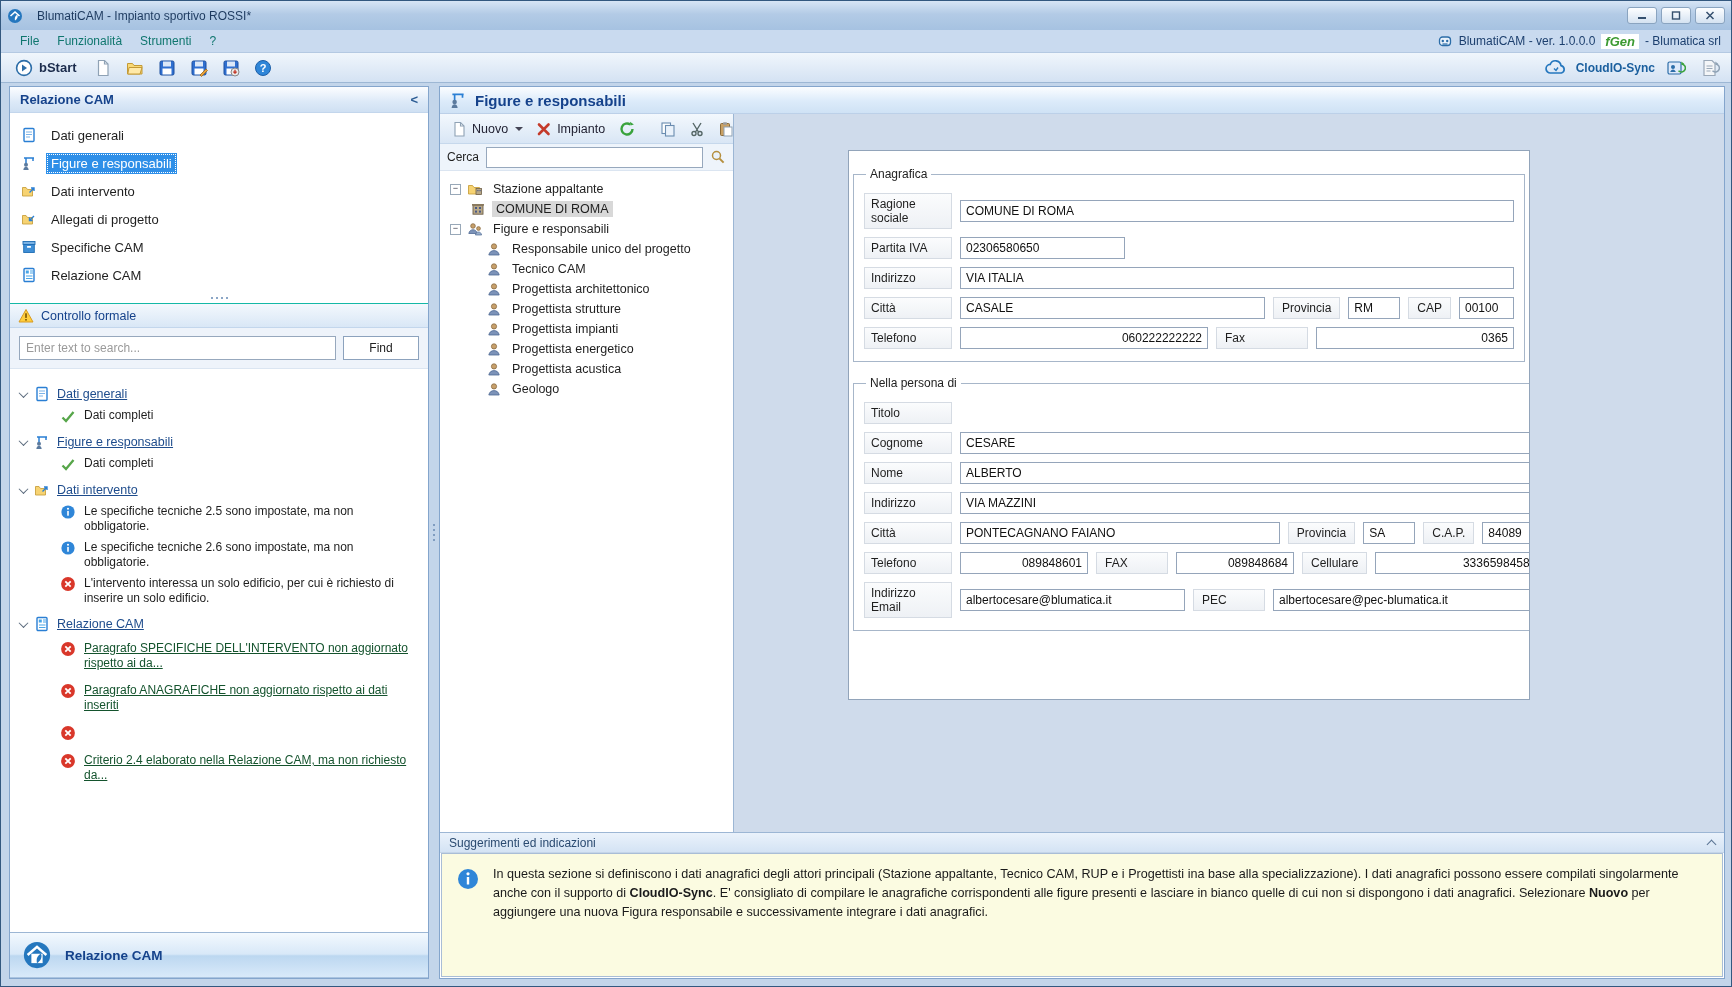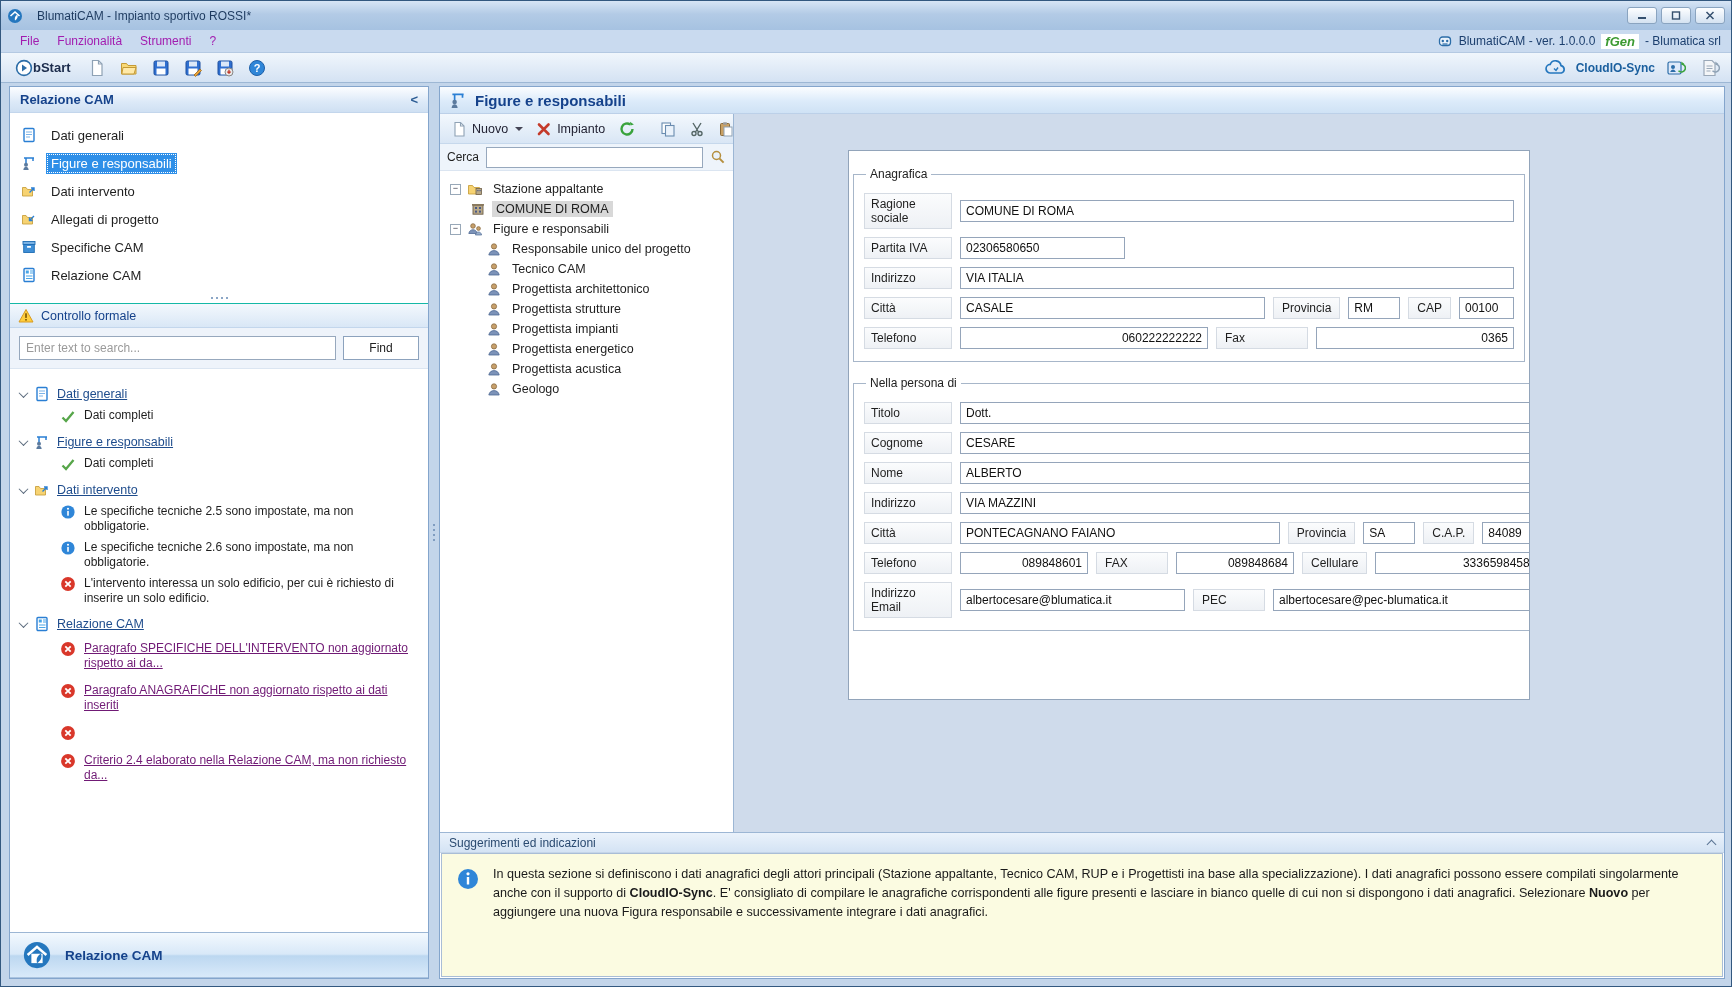--- a/index.html
+++ b/index.html
@@ -5,26 +5,26 @@
   *{box-sizing:border-box;margin:0;padding:0}
   body{margin:0;background:#6d8fb5;font-family:"Liberation Sans","DejaVu Sans",sans-serif;font-size:12px;color:#1e1e1e}
   .window{width:1732px;height:987px;display:flex;flex-direction:column;background:#c3d5ea;border:1px solid #33587f;position:relative;overflow:hidden}
   
   .titlebar{height:29px;background:linear-gradient(180deg,#d7e5f5,#b3cbe6 45%,#a6c2e1);display:flex;align-items:center;padding:0 6px;flex:none}
   .titlebar .title{margin-left:14px;color:#1d3a5f;font-size:12px}
   .win-controls{margin-left:auto;display:flex;gap:4px}
   .win-btn{width:30px;height:17px;border:1px solid #8aa4c0;border-radius:3px;background:linear-gradient(#fdfeff,#d4e2f1);display:flex;align-items:center;justify-content:center}
   
   .menubar{height:23px;background:#c9daef;display:flex;align-items:center;padding:0 10px;flex:none;border-bottom:1px solid #b4c9e2}
-  .menu-item{padding:3px 9px;color:#a21caf}
+  .menu-item{padding:3px 9px;color:#0f766e}
   .menubar-right{margin-left:auto;display:flex;align-items:center;gap:6px;color:#1c3f6e}
   .fgen-logo{background:#fff;color:#3c9a32;font-weight:bold;font-style:italic;padding:0 4px;font-size:13px}
   
   .toolbar{height:30px;background:linear-gradient(#f0f6fc,#d4e2f3);border-bottom:1px solid #9db7d4;display:flex;align-items:center;padding:0 8px;gap:8px;flex:none}
-  .bstart{display:flex;align-items:center;font-weight:bold;color:#1c2c4c;font-size:13px;padding:2px 6px}
+  .bstart{display:flex;align-items:center;gap:6px;font-weight:bold;color:#1c2c4c;font-size:13px;padding:2px 6px}
   .tbtn{display:flex;align-items:center;justify-content:center;padding:2px 3px;border-radius:2px}
   .toolbar-right{margin-left:auto;display:flex;align-items:center;gap:8px}
   .cloud-label{color:#1a5f9e;font-weight:bold;font-size:12px}
   
   .workspace{flex:1;display:flex;padding:3px 6px 7px 8px;min-height:0}
   .panel{background:#fff;border:1px solid #84a5cc}
   
   .left-panel{width:420px;flex:none;display:flex;flex-direction:column;min-height:0}
   .panel-header{height:26px;background:linear-gradient(#fcfdff,#dce9f8 60%,#cfe0f3);border-bottom:1px solid #c3d6ec;display:flex;align-items:center;padding:0 10px;color:#15428b;font-weight:bold;font-size:13px;flex:none}
   .collapse-btn{margin-left:auto;color:#2c5c94;font-weight:bold;cursor:default}
@@ -41,21 +41,21 @@
   .search-row{padding:8px 9px;background:#eef3fa;border-bottom:1px solid #dbe5f1;display:flex;gap:7px;flex:none}
   .search-row input{flex:1;height:24px;border:1px solid #97a8bd;padding:0 6px;font:inherit;color:#222}
   .search-row input::placeholder{color:#9a9a9a}
   .find-btn{width:76px;height:24px;background:#fff;border:1px solid #8ca2bd;font:inherit;color:#222}
   .check-tree{flex:1;overflow:hidden;padding:10px 6px 6px 8px}
   .cg-row{display:flex;align-items:center;gap:7px;padding:3px 2px;margin-top:4px}
   .cg-row .link{color:#1e4c8c;text-decoration:underline;font-size:12.5px}
   .chev{width:7px;height:7px;border-right:1.6px solid #5a6a7c;border-bottom:1.6px solid #5a6a7c;transform:rotate(45deg) translate(-1px,-1px);flex:none}
   .ci-row{display:flex;align-items:flex-start;gap:8px;padding:3px 2px 3px 42px;line-height:1.25}
   .ci-row .ic{margin-top:0}
-  .ci-row .link{color:#701a75;text-decoration:underline}
+  .ci-row .link{color:#14532d;text-decoration:underline}
   
   .bottom-nav{flex:none;border-top:1px solid #9cb6d4;background:linear-gradient(#f6fafd,#e4eefa)}
   .bottom-item{height:45px;display:flex;align-items:center;gap:13px;padding:0 12px;font-weight:bold;color:#15428b;font-size:13.5px}
   .bottom-item.active{background:linear-gradient(#f3f9fe,#d8e8f8 48%,#bcd7f0 52%,#d9eafa);border-bottom:1px solid #aac4e0}
   
   .v-split{width:10px;flex:none;display:flex;flex-direction:column;align-items:center;justify-content:center;gap:3px}
   .v-split i{width:2px;height:2px;background:#7f9cc0;display:block}
   
   .main-panel{flex:1;display:flex;flex-direction:column;min-width:0;min-height:0}
   .main-header{height:27px;background:linear-gradient(#fbfdff,#dcebfa 55%,#cfe2f5);border-bottom:1px solid #bcd0e8;display:flex;align-items:center;gap:8px;padding:0 9px;flex:none}
@@ -611,21 +611,20 @@
                 <input class="fin num" style="width: 248px;" value="060222222222">
                 <span class="flabel auto" style="width:92px">Fax</span>
                 <input class="fin num grow" value="0365" style="">
               </div>
             </fieldset>
 
             <fieldset>
               <legend>Nella persona di</legend>
               <div class="frow">
                 <span class="flabel">Titolo</span>
-                <input class="fin grow" value="Dott." style="">
               </div>
               <div class="frow">
                 <span class="flabel">Cognome</span>
                 <input class="fin grow" value="CESARE" style="">
               </div>
               <div class="frow">
                 <span class="flabel">Nome</span>
                 <input class="fin grow" value="ALBERTO" style="">
               </div>
               <div class="frow">

